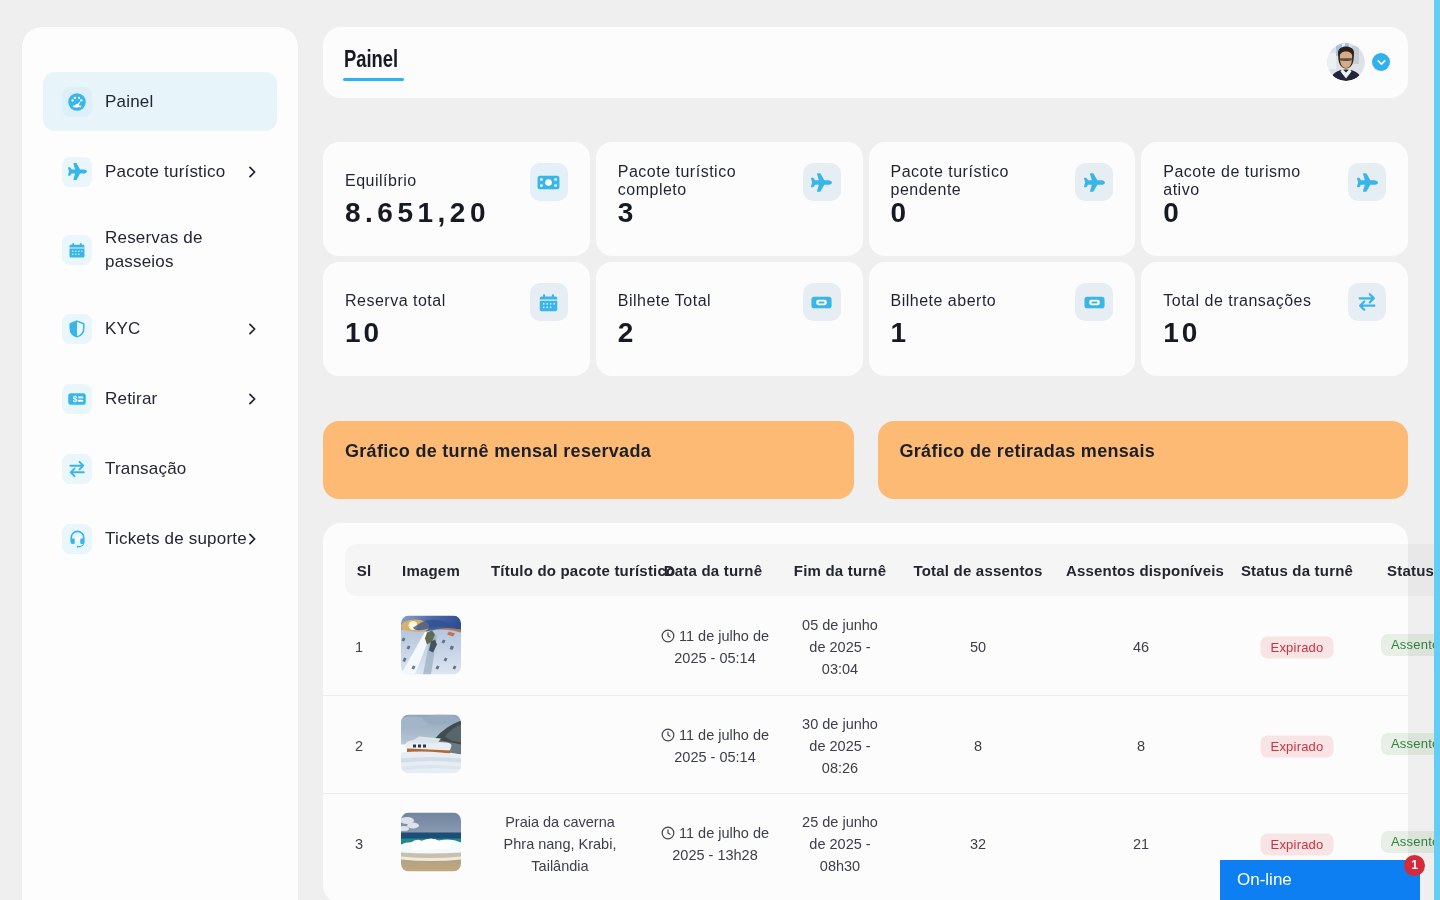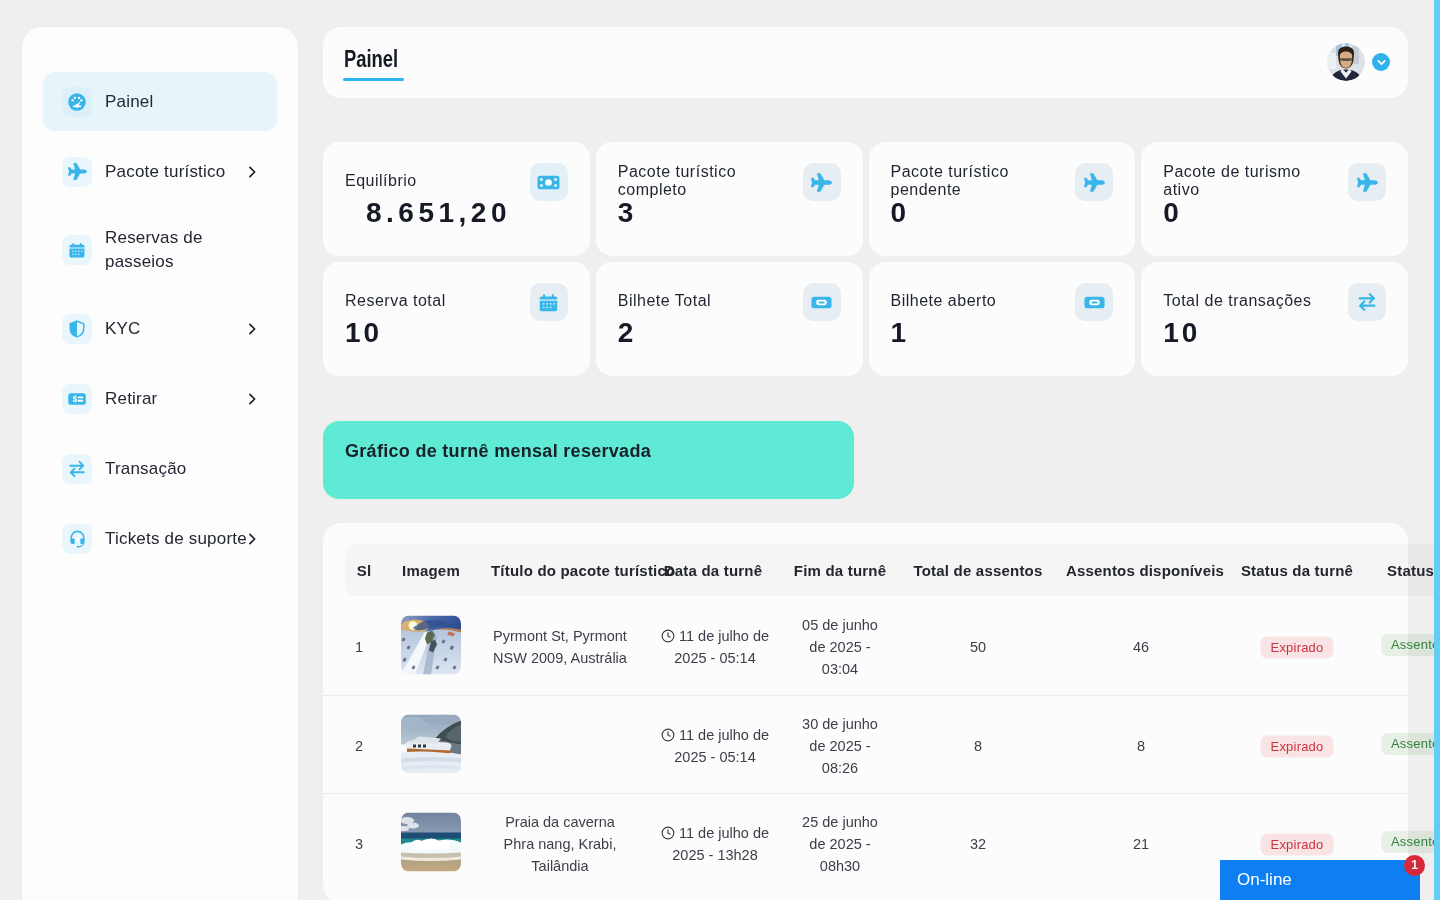--- a/index.html
+++ b/index.html
@@ -47,21 +47,21 @@
   display:grid; grid-template-columns:repeat(4,1fr); column-gap:24px; row-gap:27px;gap:6px; }
 .scard { position:relative; height:114px; background:#fcfcfc; border-radius:16px; }
 .s-title { position:absolute; left:22px; top:30px; font-size:16px; letter-spacing:0.5px; color:#1f2430; line-height:17.5px; }
 .scard.two .s-title { top:21px; }
 .s-num { position:absolute; left:22px; top:55px; font-size:28px; font-weight:bold; letter-spacing:3px; color:#161a25; }
 .s-ibox { position:absolute; right:22px; top:21px; width:38px; height:38px; border-radius:10px; background:#e7eef3; display:flex; align-items:center; justify-content:center; }
 .scard.c1 .s-ibox { background:#e3f0f7; }
 
 
 .charts { position:absolute; left:323px; top:421px; width:1085px; display:grid; grid-template-columns:1fr 1fr; column-gap:24px; }
-.ccard { height:78px; background:#5eead4; border-radius:16px; position:relative; }
+.ccard { height:78px; background:#fdba74; border-radius:16px; position:relative; }
 .c-title { position:absolute; left:22px; top:20px; font-size:18px; font-weight:bold; letter-spacing:0.3px; color:#1b1f2a; }
 
 
 .tcard { position:absolute; left:323px; top:523px; width:1085px; height:380px;
   background:#fcfcfc; border-radius:18px; }
 .thead { position:absolute; left:22px; top:21px; width:1098px; height:52px; background:rgba(60,64,70,0.035); border-radius:12px 0 0 12px; }
 .th { position:absolute; top:50%; transform:translate(-50%,-50%); font-size:15px; font-weight:bold; color:#23262e; white-space:nowrap; letter-spacing:0.2px; }
 .th.left { transform:translateY(-50%); }
 .trow { position:absolute; left:0; width:1120px; height:98px; }
 .sep { position:absolute; left:0; width:1085px; height:1px; background:#ececec; }
@@ -193,21 +193,21 @@
   <div class="avchev">
       <svg width="11" height="11" viewBox="0 0 24 24" fill="none" stroke="#fff" stroke-width="3.6" stroke-linecap="round" stroke-linejoin="round">
         <path d="M5 8.5l7 7 7-7"></path>
       </svg>
     </div>
 </div>
 
 <div class="stats">
   <div class="scard c1">
     <div class="s-title">Equilíbrio</div>
-    <div class="s-num" style="letter-spacing:4.5px;margin-left:21px;">8.651,20</div>
+    <div class="s-num" style="letter-spacing:4.5px;">8.651,20</div>
     <div class="s-ibox">
         <svg width="25" height="25" viewBox="0 0 24 24">
           <rect x="1.5" y="5.5" width="21" height="13" rx="2.5" fill="#38b5e9"></rect>
           <circle cx="12" cy="12" r="3.2" fill="#fff"></circle>
           <rect x="4" y="8" width="2.4" height="2.2" fill="#fff"></rect>
           <rect x="17.6" y="8" width="2.4" height="2.2" fill="#fff"></rect>
           <rect x="4" y="13.8" width="2.4" height="2.2" fill="#fff"></rect>
           <rect x="17.6" y="13.8" width="2.4" height="2.2" fill="#fff"></rect>
         </svg>
       </div>
@@ -278,20 +278,23 @@
           <path d="M4 8h15M15 3.5L19.5 8 15 12.5"></path>
           <path d="M20 16H5M9 11.5L4.5 16 9 20.5"></path>
         </svg>
       </div>
   </div>
 </div>
 
 <div class="charts">
   <div class="ccard">
       <div class="c-title">Gráfico de turnê mensal reservada</div>
+    </div>
+  <div class="ccard">
+      <div class="c-title">Gráfico de retiradas mensais</div>
     </div>
 </div>
 
 <div class="tcard">
   <div class="thead">
     <div class="th" style="left:19px;">Sl</div>
     <div class="th" style="left:86px;">Imagem</div>
     <div class="th left" style="left:146px;">Título do pacote turístico</div>
     <div class="th" style="left:368px;">Data da turnê</div>
     <div class="th" style="left:495px;">Fim da turnê</div>
@@ -331,21 +334,20 @@
             <path d="M3 42 l2.5 1 -1.5 3.5 -2.5 -1 Z"></path>
             <path d="M12 50 l2.5 1 -1.5 3 -2.5 -1 Z"></path>
             <path d="M42 24 l2.5 1 -1.5 3 -2.5 -1 Z"></path>
             <path d="M50 30 l3 1 -1.5 3.5 -3 -1 Z"></path>
             <path d="M44 42 l2.5 1 -1.5 3 -2.5 -1 Z"></path>
             <path d="M53 50 l2.5 1 -1.5 3 -2.5 -1 Z"></path>
             <path d="M36 50 l2.5 1 -1.5 3 -2.5 -1 Z"></path>
           </g>
           <path d="M48 16 l6 2 -2 3 -6 -2 Z" fill="#c75b28" opacity="0.8"></path>
         </svg></div>
-    <div class="cell" style="left:237px;">Pyrmont St, Pyrmont<br>NSW 2009, Austrália</div>
     <div class="cell" style="left:392px;"><svg width="14" height="14" viewBox="0 0 24 24" style="vertical-align:-2px; margin-right:4px;" fill="none" stroke="#3c3f49" stroke-width="2">
           <circle cx="12" cy="12" r="10"></circle>
           <path d="M12 6.5V12l3.5 2" stroke-linecap="round"></path>
         </svg>11 de julho de<br>2025 - 05:14</div>
     <div class="cell" style="left:517px;">05 de junho<br>de 2025 -<br>03:04</div>
     <div class="cell" style="left:655px;">50</div>
     <div class="cell" style="left:818px;">46</div>
     <div class="cell" style="left:974px;"><span class="badge red">Expirado</span></div>
     <span class="badge green">Assentos disponíveis</span>
   </div>

